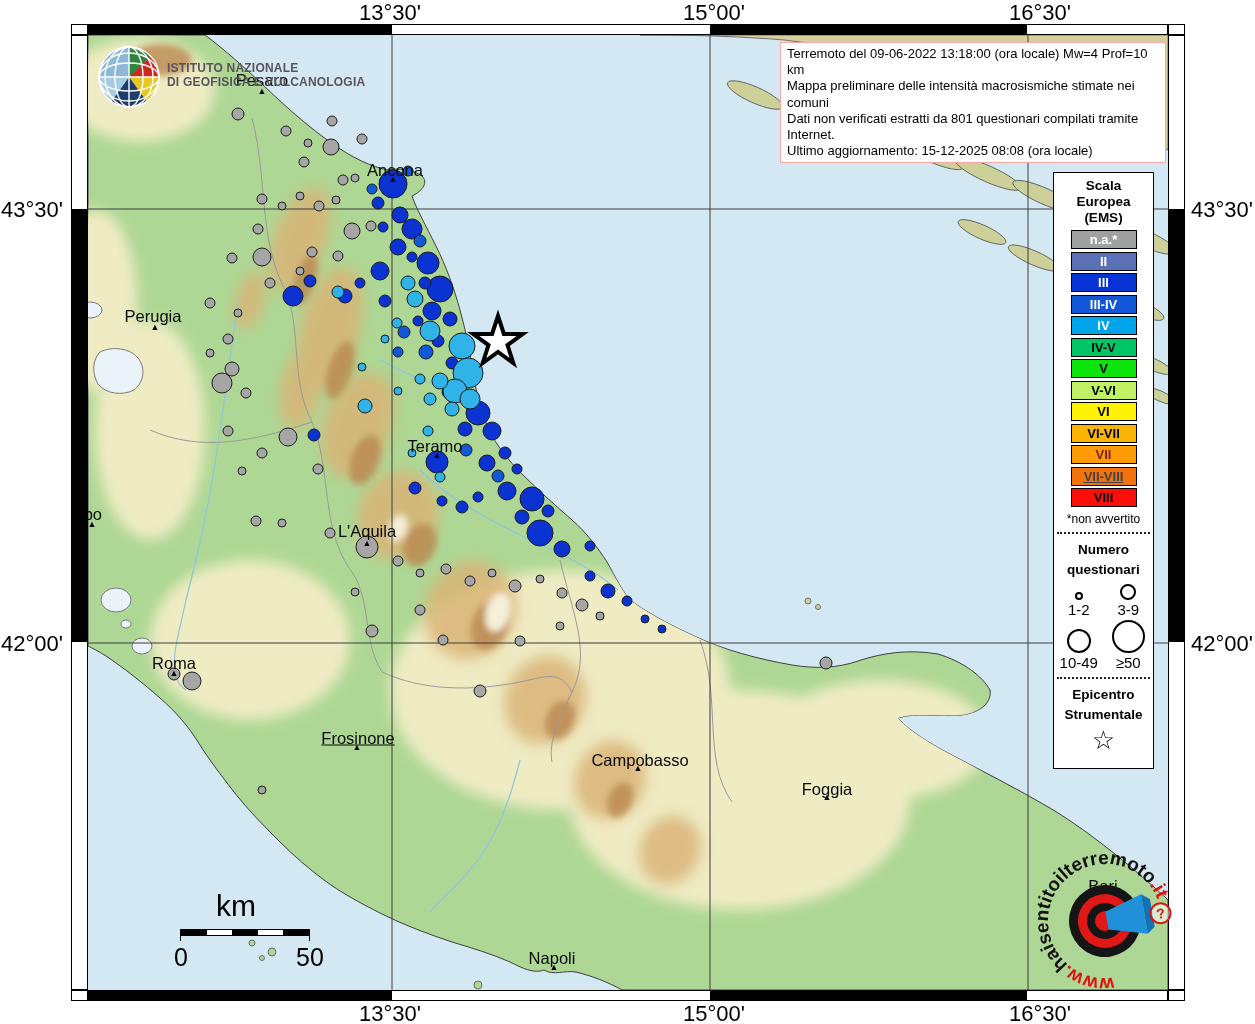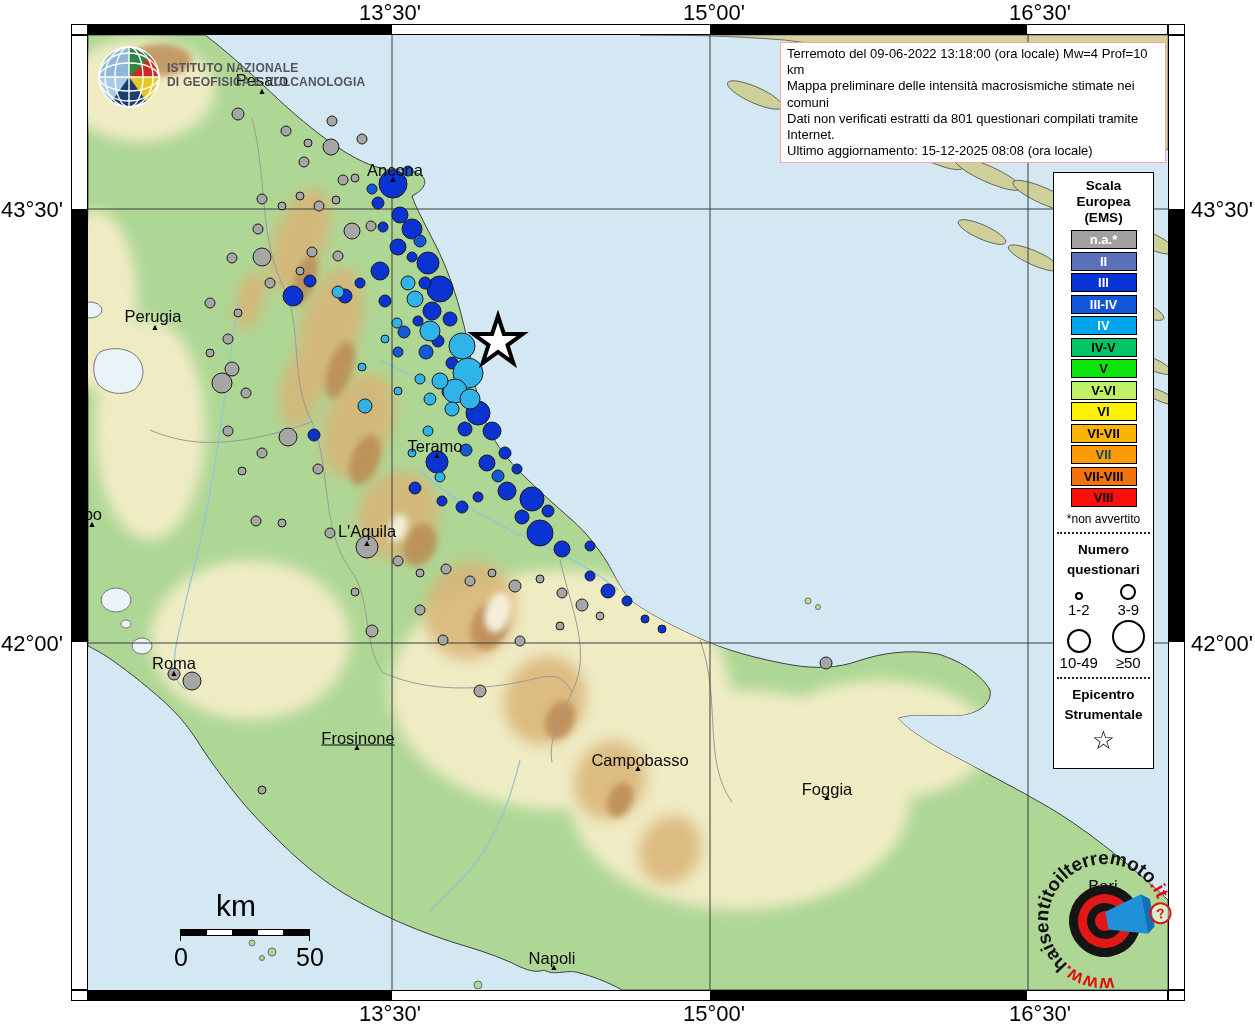--- a/index.html
+++ b/index.html
@@ -420,22 +420,22 @@
         <div class="sw" style="background: rgb(160, 160, 160); color: rgb(255, 255, 255);">n.a.*</div>
         <div class="sw" style="background: rgb(92, 112, 184); color: rgb(255, 255, 255);">II</div>
         <div class="sw" style="background: rgb(8, 51, 212); color: rgb(255, 255, 255);">III</div>
         <div class="sw" style="background: rgb(17, 87, 216); color: rgb(255, 255, 255);">III-IV</div>
         <div class="sw" style="background: rgb(0, 164, 234); color: rgb(255, 255, 255);">IV</div>
         <div class="sw" style="background: rgb(0, 197, 101); color: rgb(0, 0, 0);">IV-V</div>
         <div class="sw" style="background: rgb(11, 229, 11); color: rgb(0, 0, 0);">V</div>
         <div class="sw" style="background: #bef264; color: rgb(0, 0, 0);">V-VI</div>
         <div class="sw" style="background: rgb(254, 241, 2); color: rgb(0, 0, 0);">VI</div>
         <div class="sw" style="background: rgb(250, 180, 5); color: rgb(0, 0, 0);">VI-VII</div>
-        <div class="sw" style="background: rgb(252, 155, 4); color: #0c4a6e;">VII</div>
-        <div class="sw" style="background: rgb(242, 115, 12); color: #000000;">VII-VIII</div>
+        <div class="sw" style="background: rgb(252, 155, 4); color: #7f1d1d;">VII</div>
+        <div class="sw" style="background: rgb(242, 115, 12); color: #404040; text-decoration: underline;">VII-VIII</div>
         <div class="sw" style="background: rgb(251, 15, 11); color: rgb(0, 0, 0);">VIII</div>
       </div>
     <div class="foot">*non avvertito</div>
     <div class="div"></div>
     <div class="sub">Numero questionari</div>
     <div id="qgrid">
         <div class="qcell">
           <div class="qcirc" style="width: 8px; height: 8px;"></div>
           <div class="qlab">1-2</div>
         </div>

